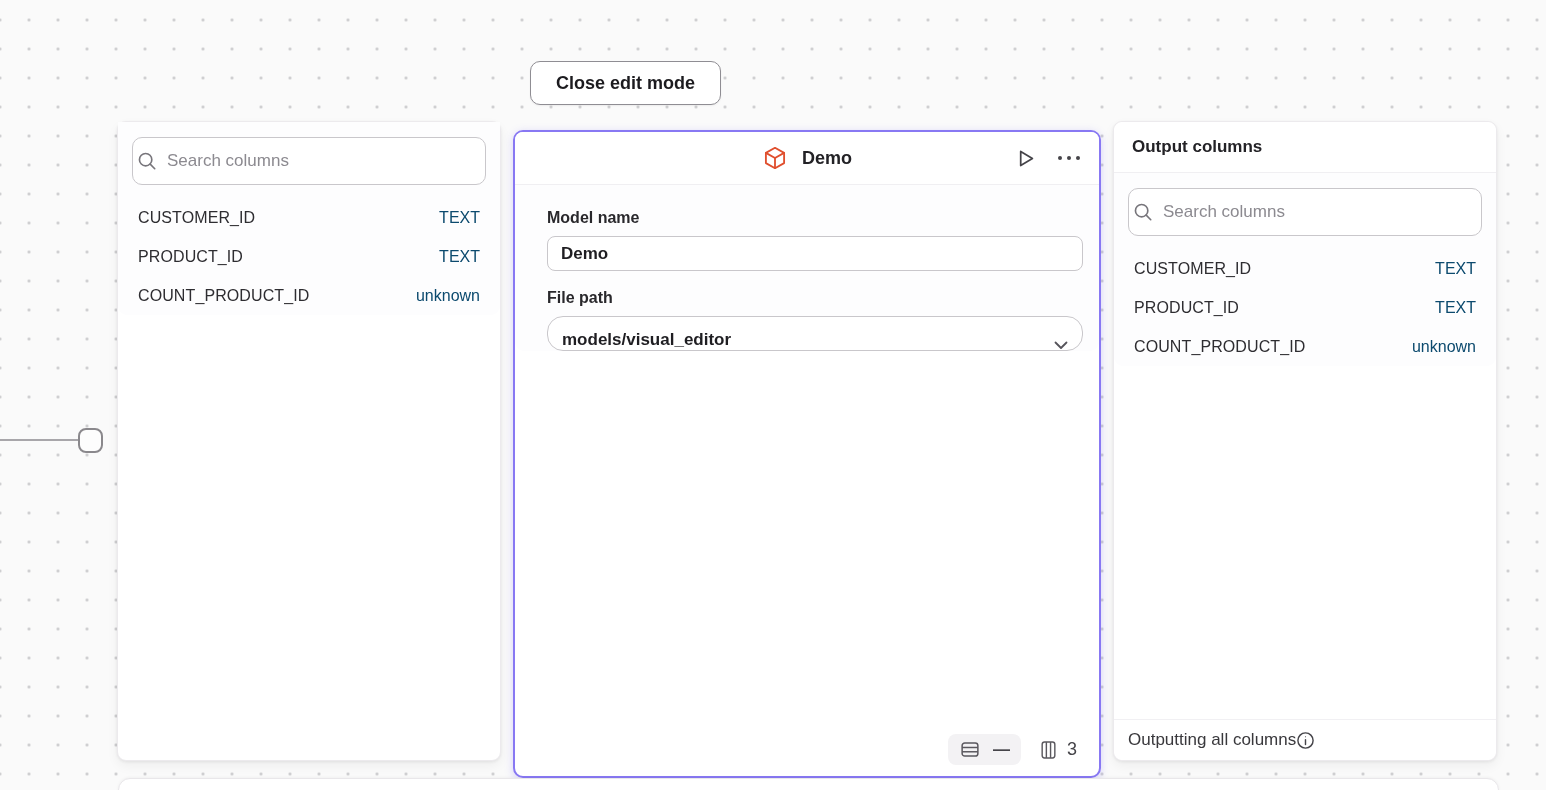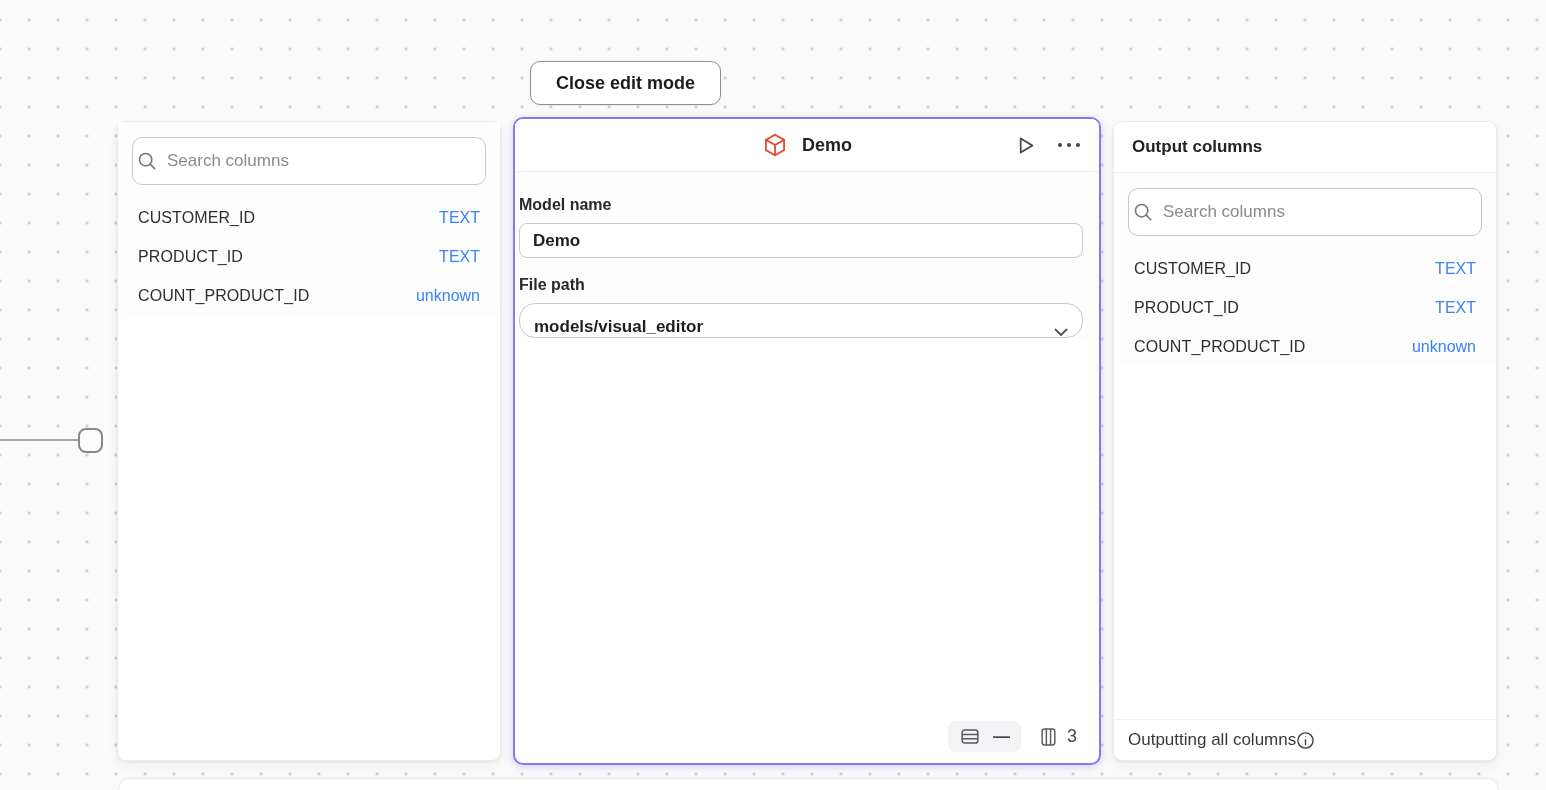--- a/index.html
+++ b/index.html
@@ -64,48 +64,48 @@
     margin-left: 10px; width: 100%;
   }
   .search-box input::placeholder { color: #8c8a90; }
 
   .col-list { margin-top: 13px; }
   .col-row {
     display: flex; align-items: center; justify-content: space-between;
     height: 39px; padding: 0 6px;
   }
   .col-name { font-size: 16px; font-weight: 500; color: #2e2d31; letter-spacing: .1px; }
-  .col-type { font-size: 16px; color: #3b82f6; }
+  .col-type { font-size: 16px; color: #0c4a6e; }
 
   
   #filter-panel { left: 117px; top: 121px; width: 384px; height: 640px; }
   #filter-panel .panel-header { gap: 18px; }
 
   
   #model-panel {
-    left: 513px; top: 117px; width: 588px; height: 648px;
+    left: 513px; top: 130px; width: 588px; height: 648px;
     border: 2px solid #8878f3;
     border-radius: 10px;
     box-shadow: 0 2px 8px rgba(122,106,243,.28);
   }
   #model-panel .panel-header {
     height: 53px; position: relative;
     justify-content: center; gap: 14px;
     border-radius: 8px 8px 0 0;
   }
   .header-actions {
     position: absolute; right: 16px; top: 0; height: 100%;
     display: flex; align-items: center; gap: 16px;
   }
   .icon-btn {
     background: none; border: none; cursor: pointer; padding: 2px;
     display: flex; align-items: center; justify-content: center;
   }
   #model-panel .panel-title { font-size: 18px; }
-  #model-panel .panel-body { padding: 16px 16px 0 4px; background: #fdfdfe; }
+  #model-panel .panel-body { padding: 16px 16px 0 32px; background: #fdfdfe; }
 
   .field-label {
     font-size: 16px; font-weight: 600; color: #29282c;
     margin: 8px 0 9px 0;
   }
   .text-input {
     width: 100%; height: 35px;
     border: 1px solid #c9c7cb; border-radius: 8px;
     background: #fff;
     font-family: inherit; font-size: 17px; font-weight: 600; color: #1f1e22;

